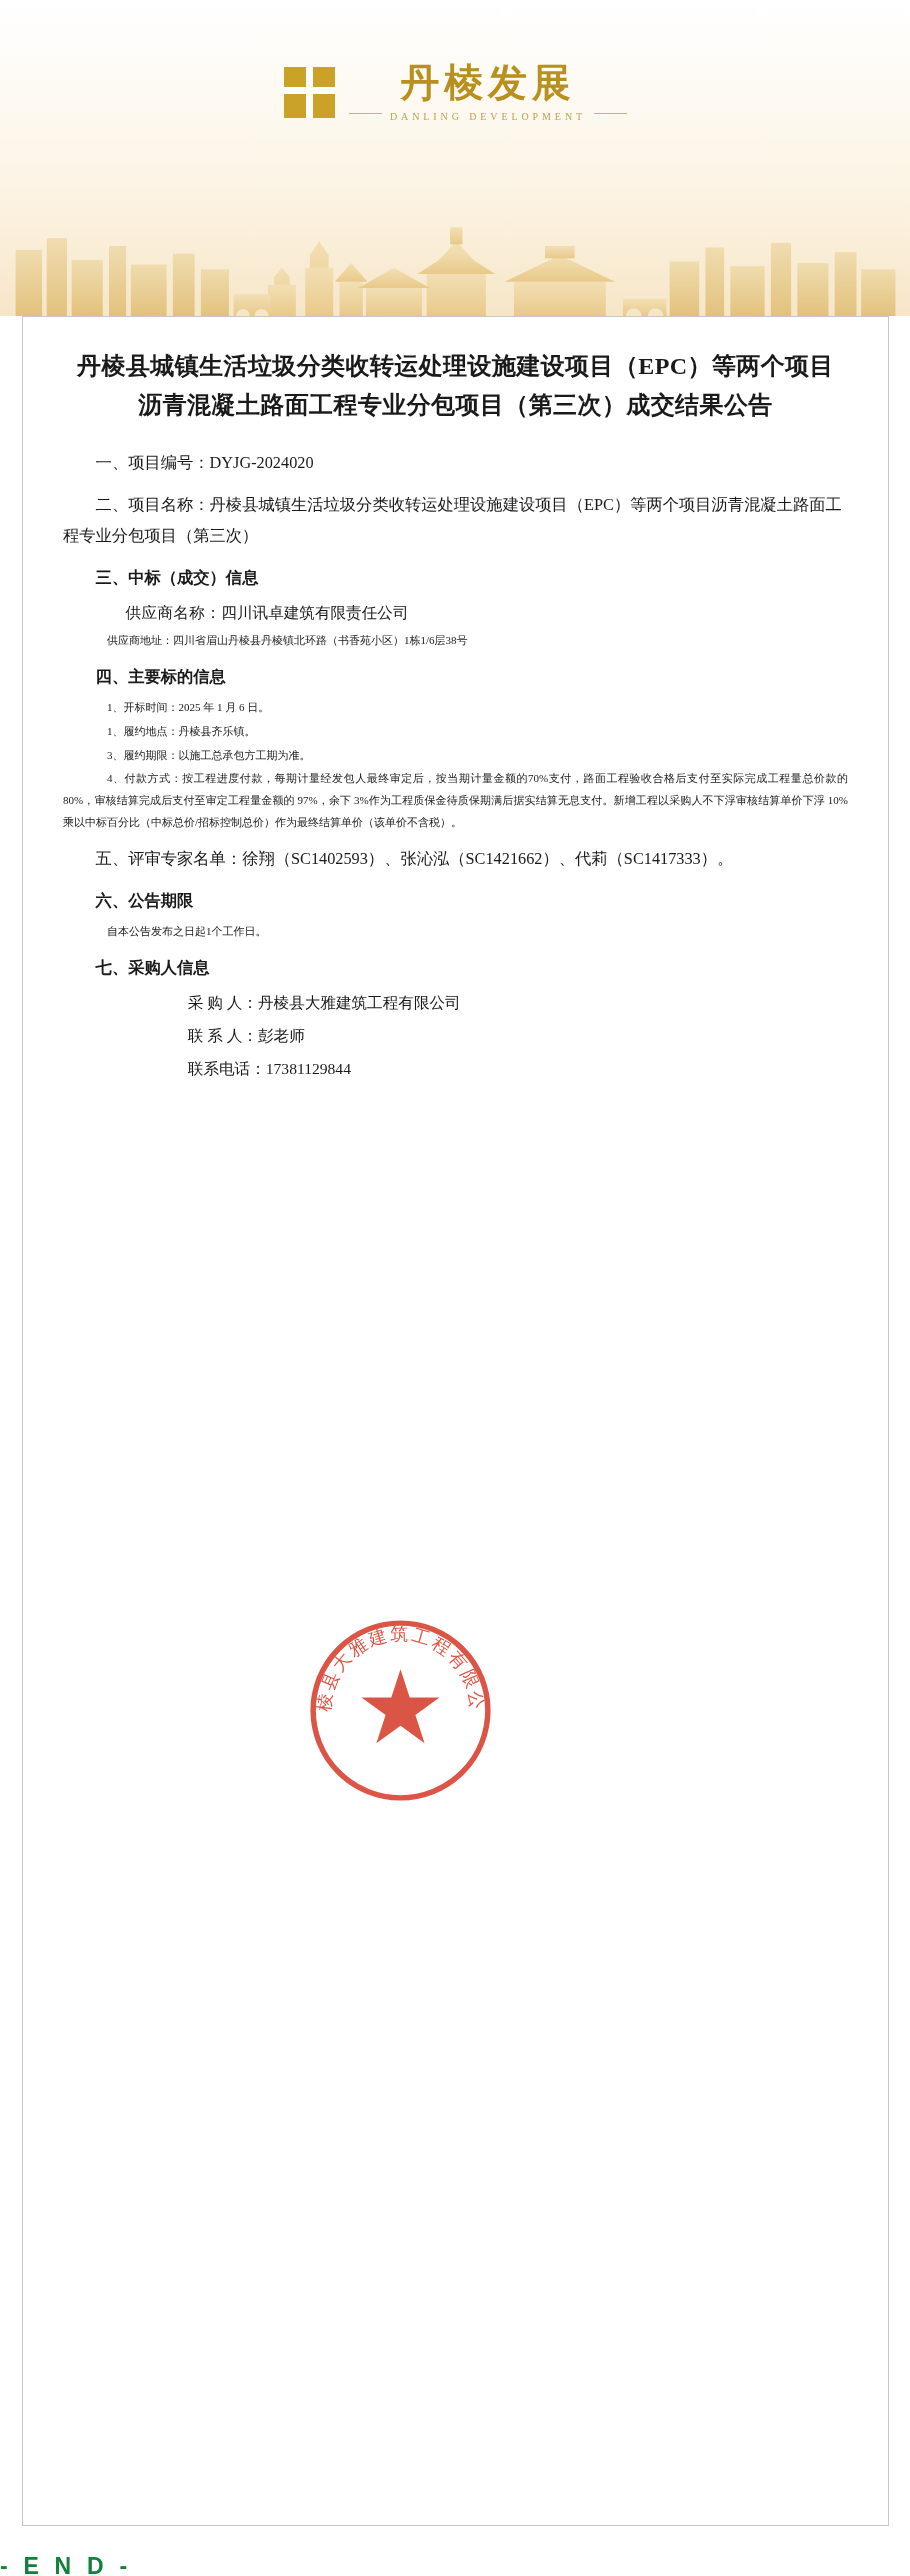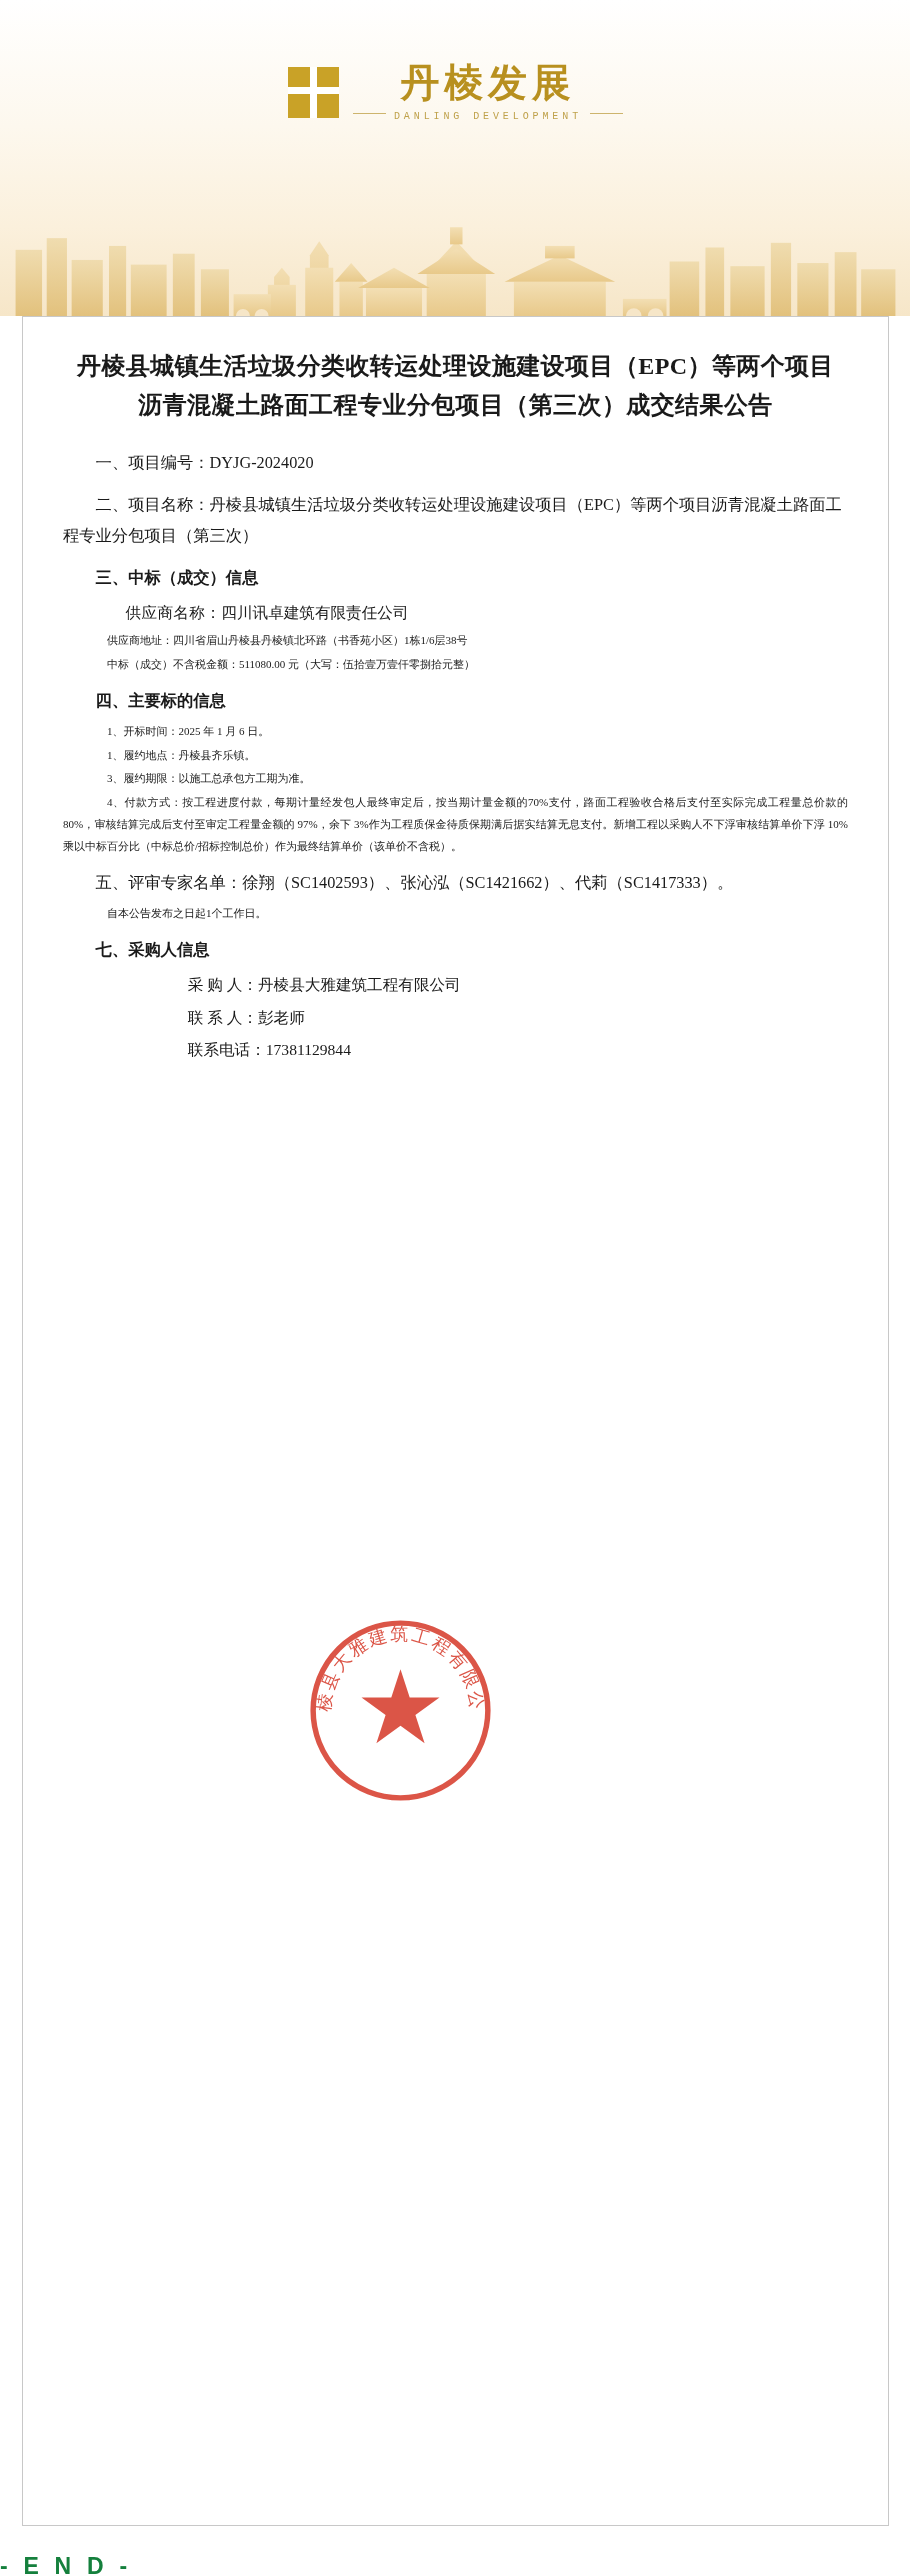--- a/index.html
+++ b/index.html
@@ -60,21 +60,21 @@
   .logo-cn {
     font-family: "Liberation Serif", "DejaVu Serif", serif;
     font-size: 39px;
     font-weight: 700;
     letter-spacing: 4.7px;
     color: #b8901f;
     line-height: 1.1;
   }
   .logo-en {
     margin-top: 6.2px;
-    font-family: Liberation Mono, monospace;
+    font-family: Liberation Serif, serif;
     font-size: 10px;
     letter-spacing: 3.9px;
     color: #bfa14a;
   }
   .logo-en-rule {
     display: flex;
     align-items: center;
     gap: 7.8px;
   }
   .logo-en-rule .rule {
@@ -264,32 +264,32 @@
     <span class="label">二、项目名称：</span><span class="value">丹棱县城镇生活垃圾分类收转运处理设施建设项目（EPC）等两个项目沥青混凝土路面工程专业分包项目（第三次）</span>
   </div>
 
   <div class="sec-heading">三、中标（成交）信息</div>
   <div class="kv-line">
     <span class="k">供应商名称：</span><span>四川讯卓建筑有限责任公司</span>
   </div>
   <div class="para hang">
     <span class="k">供应商地址：</span><span>四川省眉山丹棱县丹棱镇北环路（书香苑小区）1栋1/6层38号</span>
   </div>
-  <div class="para hang">中标（成交）不含税金额：511080.00 元（大写：伍拾壹万壹仟零捌拾元整）</div>
 
   <div class="sec-heading">四、主要标的信息</div>
   <div class="para block4">1、开标时间：2025 年 1 月 6 日。</div>
   <div class="para block4">1、履约地点：丹棱县齐乐镇。</div>
   <div class="para block4">3、履约期限：以施工总承包方工期为准。</div>
   <div class="para block4">4、付款方式：按工程进度付款，每期计量经发包人最终审定后，按当期计量金额的70%支付，路面工程验收合格后支付至实际完成工程量总价款的 80%，审核结算完成后支付至审定工程量金额的 97%，余下 3%作为工程质保金待质保期满后据实结算无息支付。新增工程以采购人不下浮审核结算单价下浮 10%乘以中标百分比（中标总价/招标控制总价）作为最终结算单价（该单价不含税）。</div>
 
   <div class="sec-heading">
     <span class="label">五、评审专家名单：</span><span class="value">徐翔（SC1402593）、张沁泓（SC1421662）、代莉（SC1417333）。</span>
   </div>
 
+  <div class="sec-heading">六、公告期限</div>
   <div class="para hang">自本公告发布之日起1个工作日。</div>
 
   <div class="sec-heading">七、采购人信息</div>
   <div class="contact-line">
     <span class="k">采 购 人：</span><span>丹棱县大雅建筑工程有限公司</span>
   </div>
   <div class="contact-line">
     <span class="k">联 系 人：</span><span>彭老师</span>
   </div>
   <div class="contact-line">

